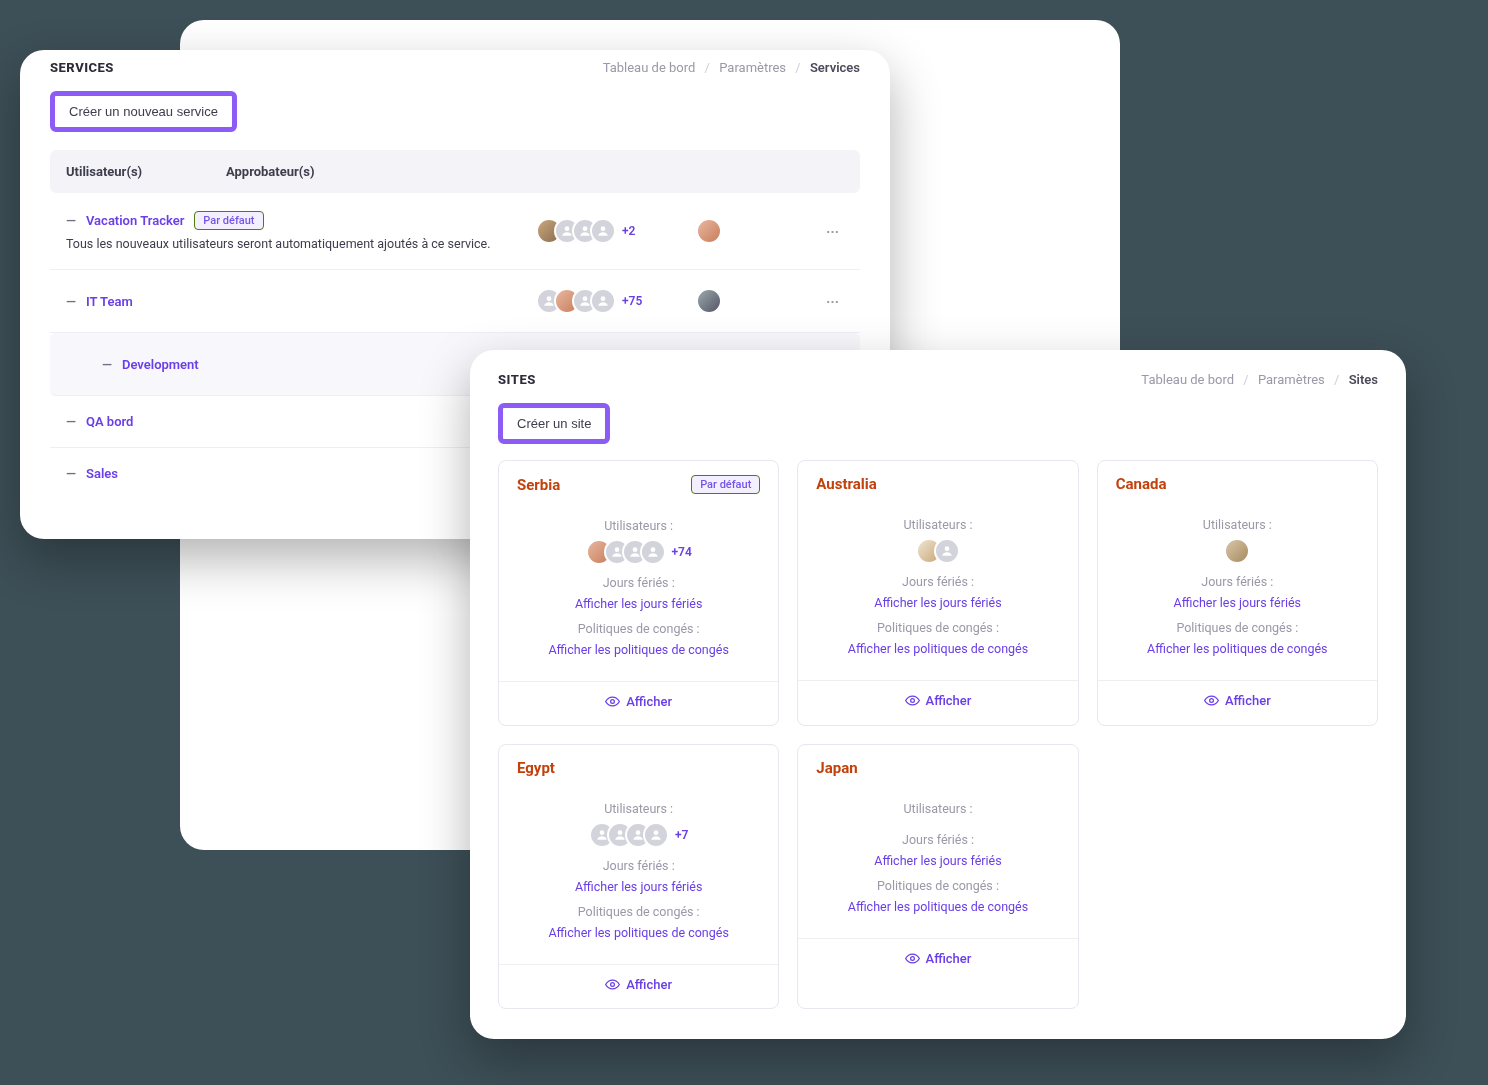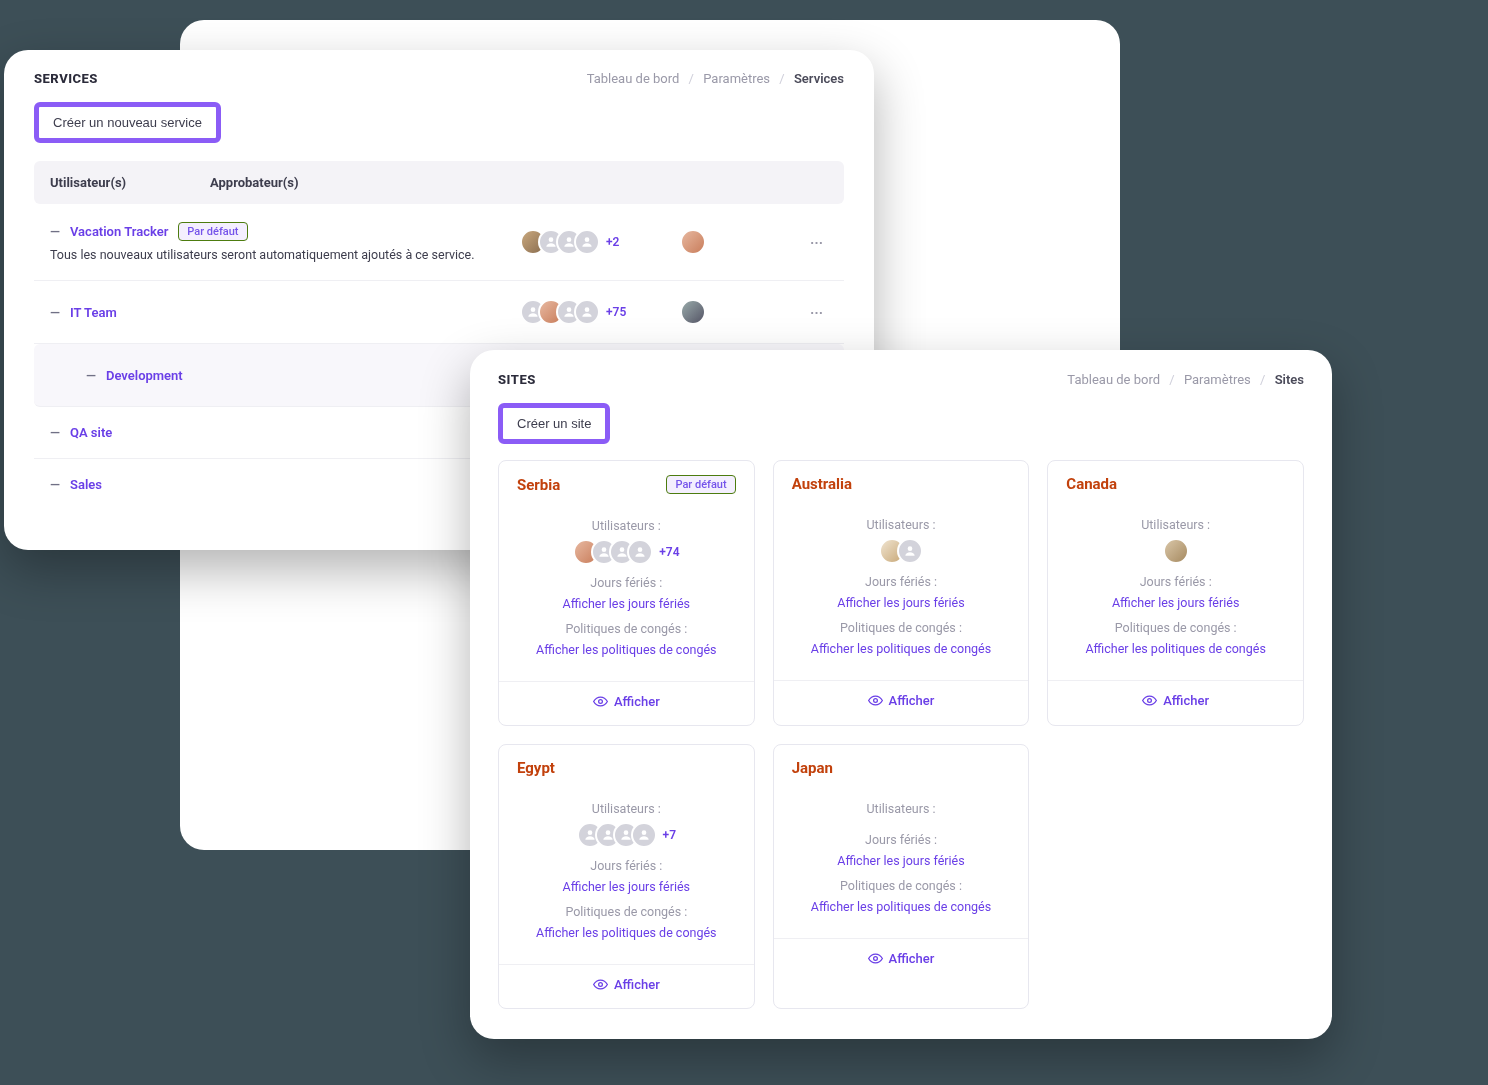--- a/index.html
+++ b/index.html
@@ -11,30 +11,30 @@
     position: relative;
     overflow: hidden;
   }
   .panel {
     background: #fff;
     border-radius: 24px;
     box-shadow: 0 20px 50px rgba(0,0,0,0.3);
     position: absolute;
   }
   .panel-services {
-    left: 4px;
+    left: 20px;
     top: 50px;
     width: 870px;
-    padding: 21px 30px 40px;
+    padding: 10px 30px 40px;
     z-index: 1;
   }
   .panel-sites {
     left: 470px;
     top: 350px;
-    width: 862px;
+    width: 936px;
     padding: 22px 28px 30px;
     z-index: 2;
   }
   .bg-card {
     position:absolute;
     left:180px; top:20px;
     width:940px; height:830px;
     background:#fff;
     border-radius:24px;
     z-index:0;
@@ -294,21 +294,21 @@
           <span class="av av-5"></span>
         </div>
       </div>
       <div class="row-menu"><span class="dots">⋯</span></div>
     </div>
 
     <div class="tbl-row">
       <div class="row-name-wrap">
         <div class="row-name-line">
           <span class="minus">—</span>
-          <span class="row-link">QA site</span>
+          <span class="row-link">QA bord</span>
         </div>
       </div>
       <div class="row-users"></div>
       <div class="row-appr"></div>
       <div class="row-menu"></div>
     </div>
 
     <div class="tbl-row">
       <div class="row-name-wrap">
         <div class="row-name-line">

